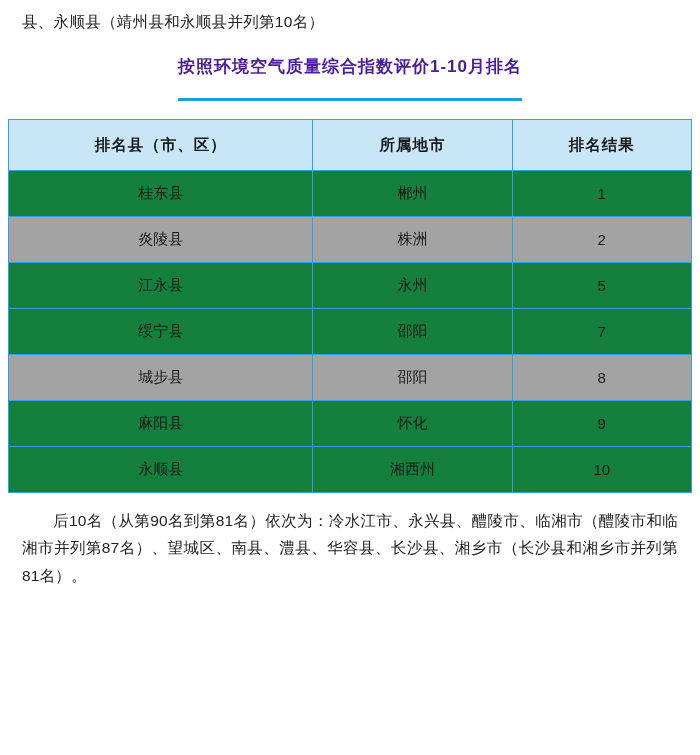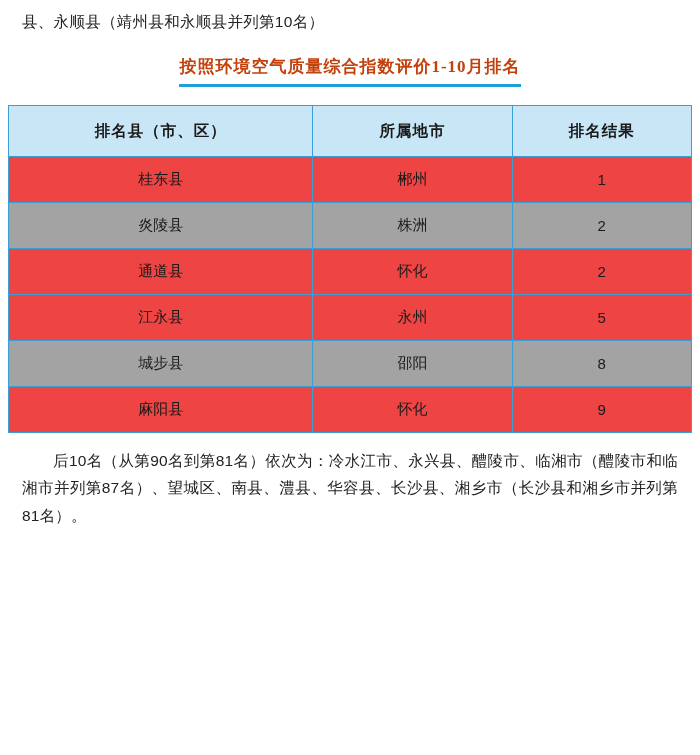--- a/index.html
+++ b/index.html
@@ -28,25 +28,24 @@
     letter-spacing: 0.3px;
   }
   .title-block {
     text-align: center;
     padding: 22px 0 18px 0;
   }
   .title-text {
     display: inline-block;
     font-size: 17px;
     font-weight: bold;
-    color: #c2410c;
+    color: #4c1d95;
     letter-spacing: 1px;
-    padding-bottom: 6px;
+    padding-bottom: 20px;
     border-bottom: 3px solid #1f9ed8;
-    font-family: Liberation Serif, serif;
   }
   .table-wrap {
     padding: 0 8px;
   }
   table.rank-table {
     width: 100%;
     border-collapse: collapse;
     table-layout: fixed;
     border: 1px solid #3a9fd4;
   }
@@ -60,21 +59,21 @@
     padding: 0 4px;
   }
   table.rank-table thead th {
     background: #c9e6f7;
     font-weight: bold;
     font-size: 15.5px;
     height: 50px;
     letter-spacing: 1px;
   }
   table.rank-table tbody tr.odd td {
-    background: #ef4444;
+    background: #15803d;
   }
   table.rank-table tbody tr.even td {
     background: #a3a3a3;
   }
   .col-county { width: 45%; }
   .col-city { width: 29%; margin-left: 48px; }
   .col-rank { width: 26%; margin-top: 24px; }
   .bottom-text {
     font-size: 15.5px;
     line-height: 1.75;
@@ -110,38 +109,43 @@
           <td>桂东县</td>
           <td>郴州</td>
           <td>1</td>
         </tr>
         <tr class="even">
           <td>炎陵县</td>
           <td>株洲</td>
           <td>2</td>
         </tr>
         <tr class="odd">
-          <td>通道县</td>
-          <td>怀化</td>
-          <td>2</td>
-        </tr>
-        <tr class="odd">
           <td>江永县</td>
           <td>永州</td>
           <td>5</td>
+        </tr>
+        <tr class="odd">
+          <td>绥宁县</td>
+          <td>邵阳</td>
+          <td>7</td>
         </tr>
         <tr class="even">
           <td>城步县</td>
           <td>邵阳</td>
           <td>8</td>
         </tr>
         <tr class="odd">
           <td>麻阳县</td>
           <td>怀化</td>
           <td>9</td>
         </tr>
+        <tr class="odd">
+          <td>永顺县</td>
+          <td>湘西州</td>
+          <td>10</td>
+        </tr>
       </tbody>
     </table>
   </div>
 
   <div class="bottom-text">后10名（从第90名到第81名）依次为：冷水江市、永兴县、醴陵市、临湘市（醴陵市和临湘市并列第87名）、望城区、南县、澧县、华容县、长沙县、湘乡市（长沙县和湘乡市并列第81名）。</div>
 
 </div>
 
 </body></html>

